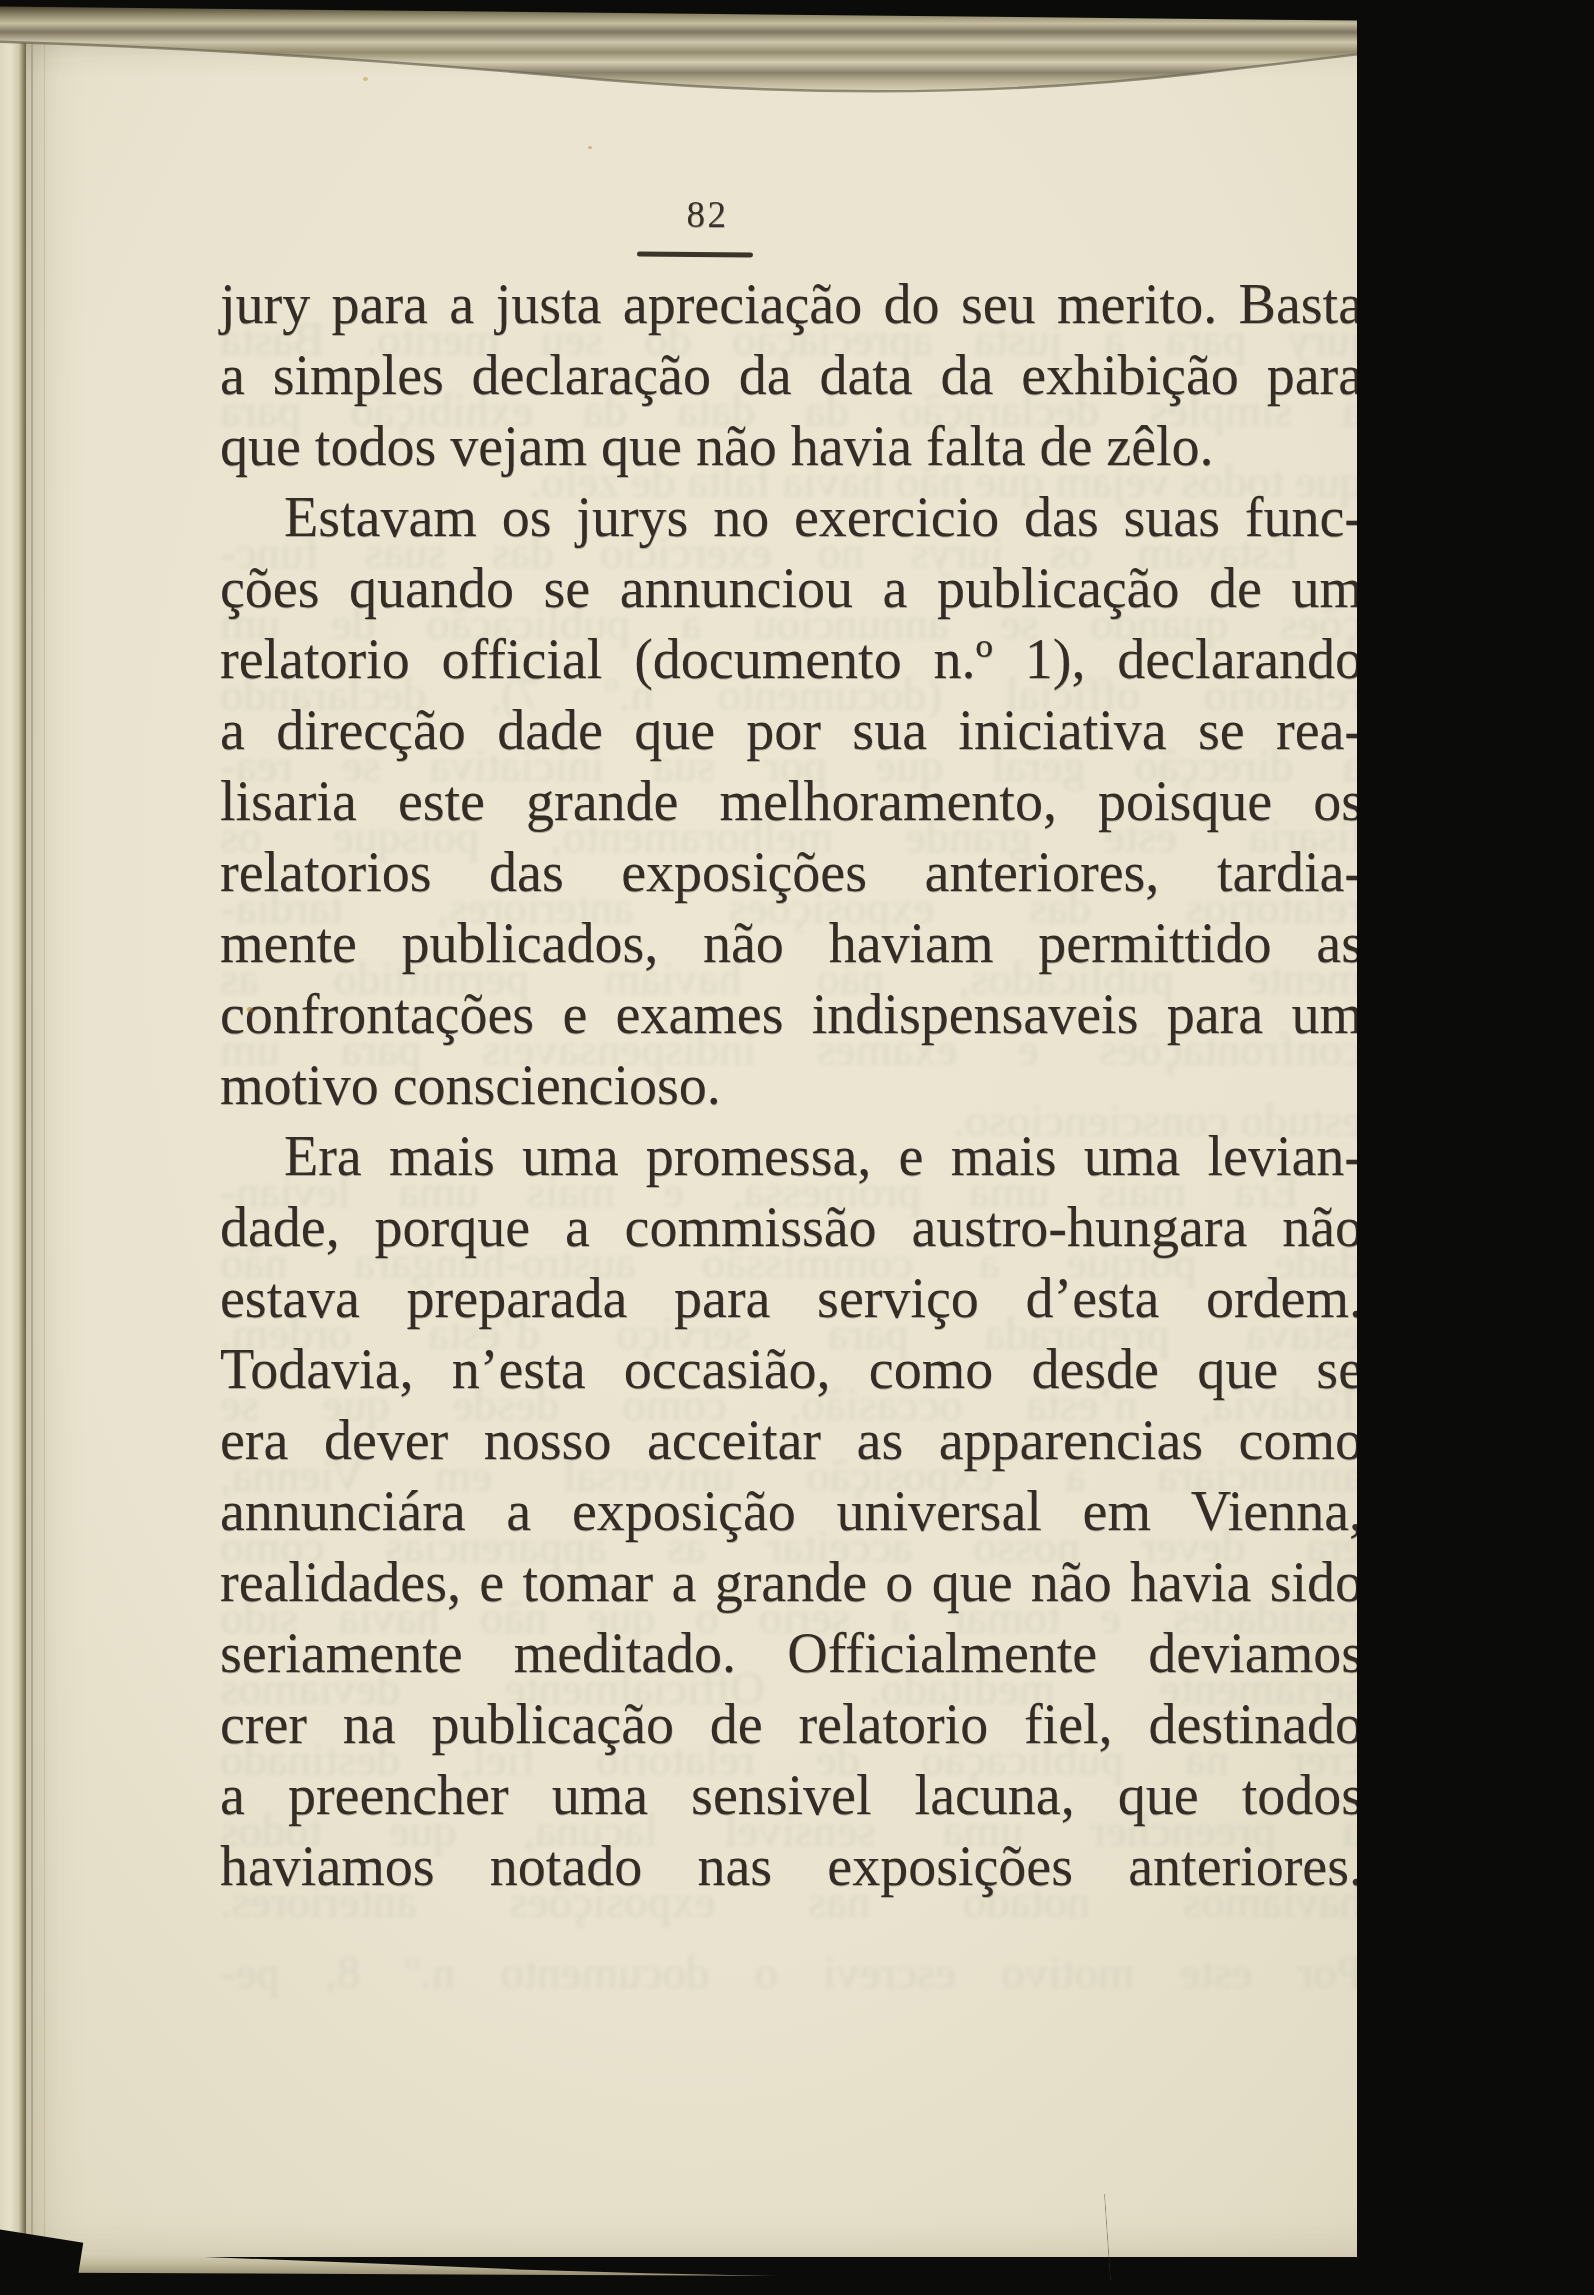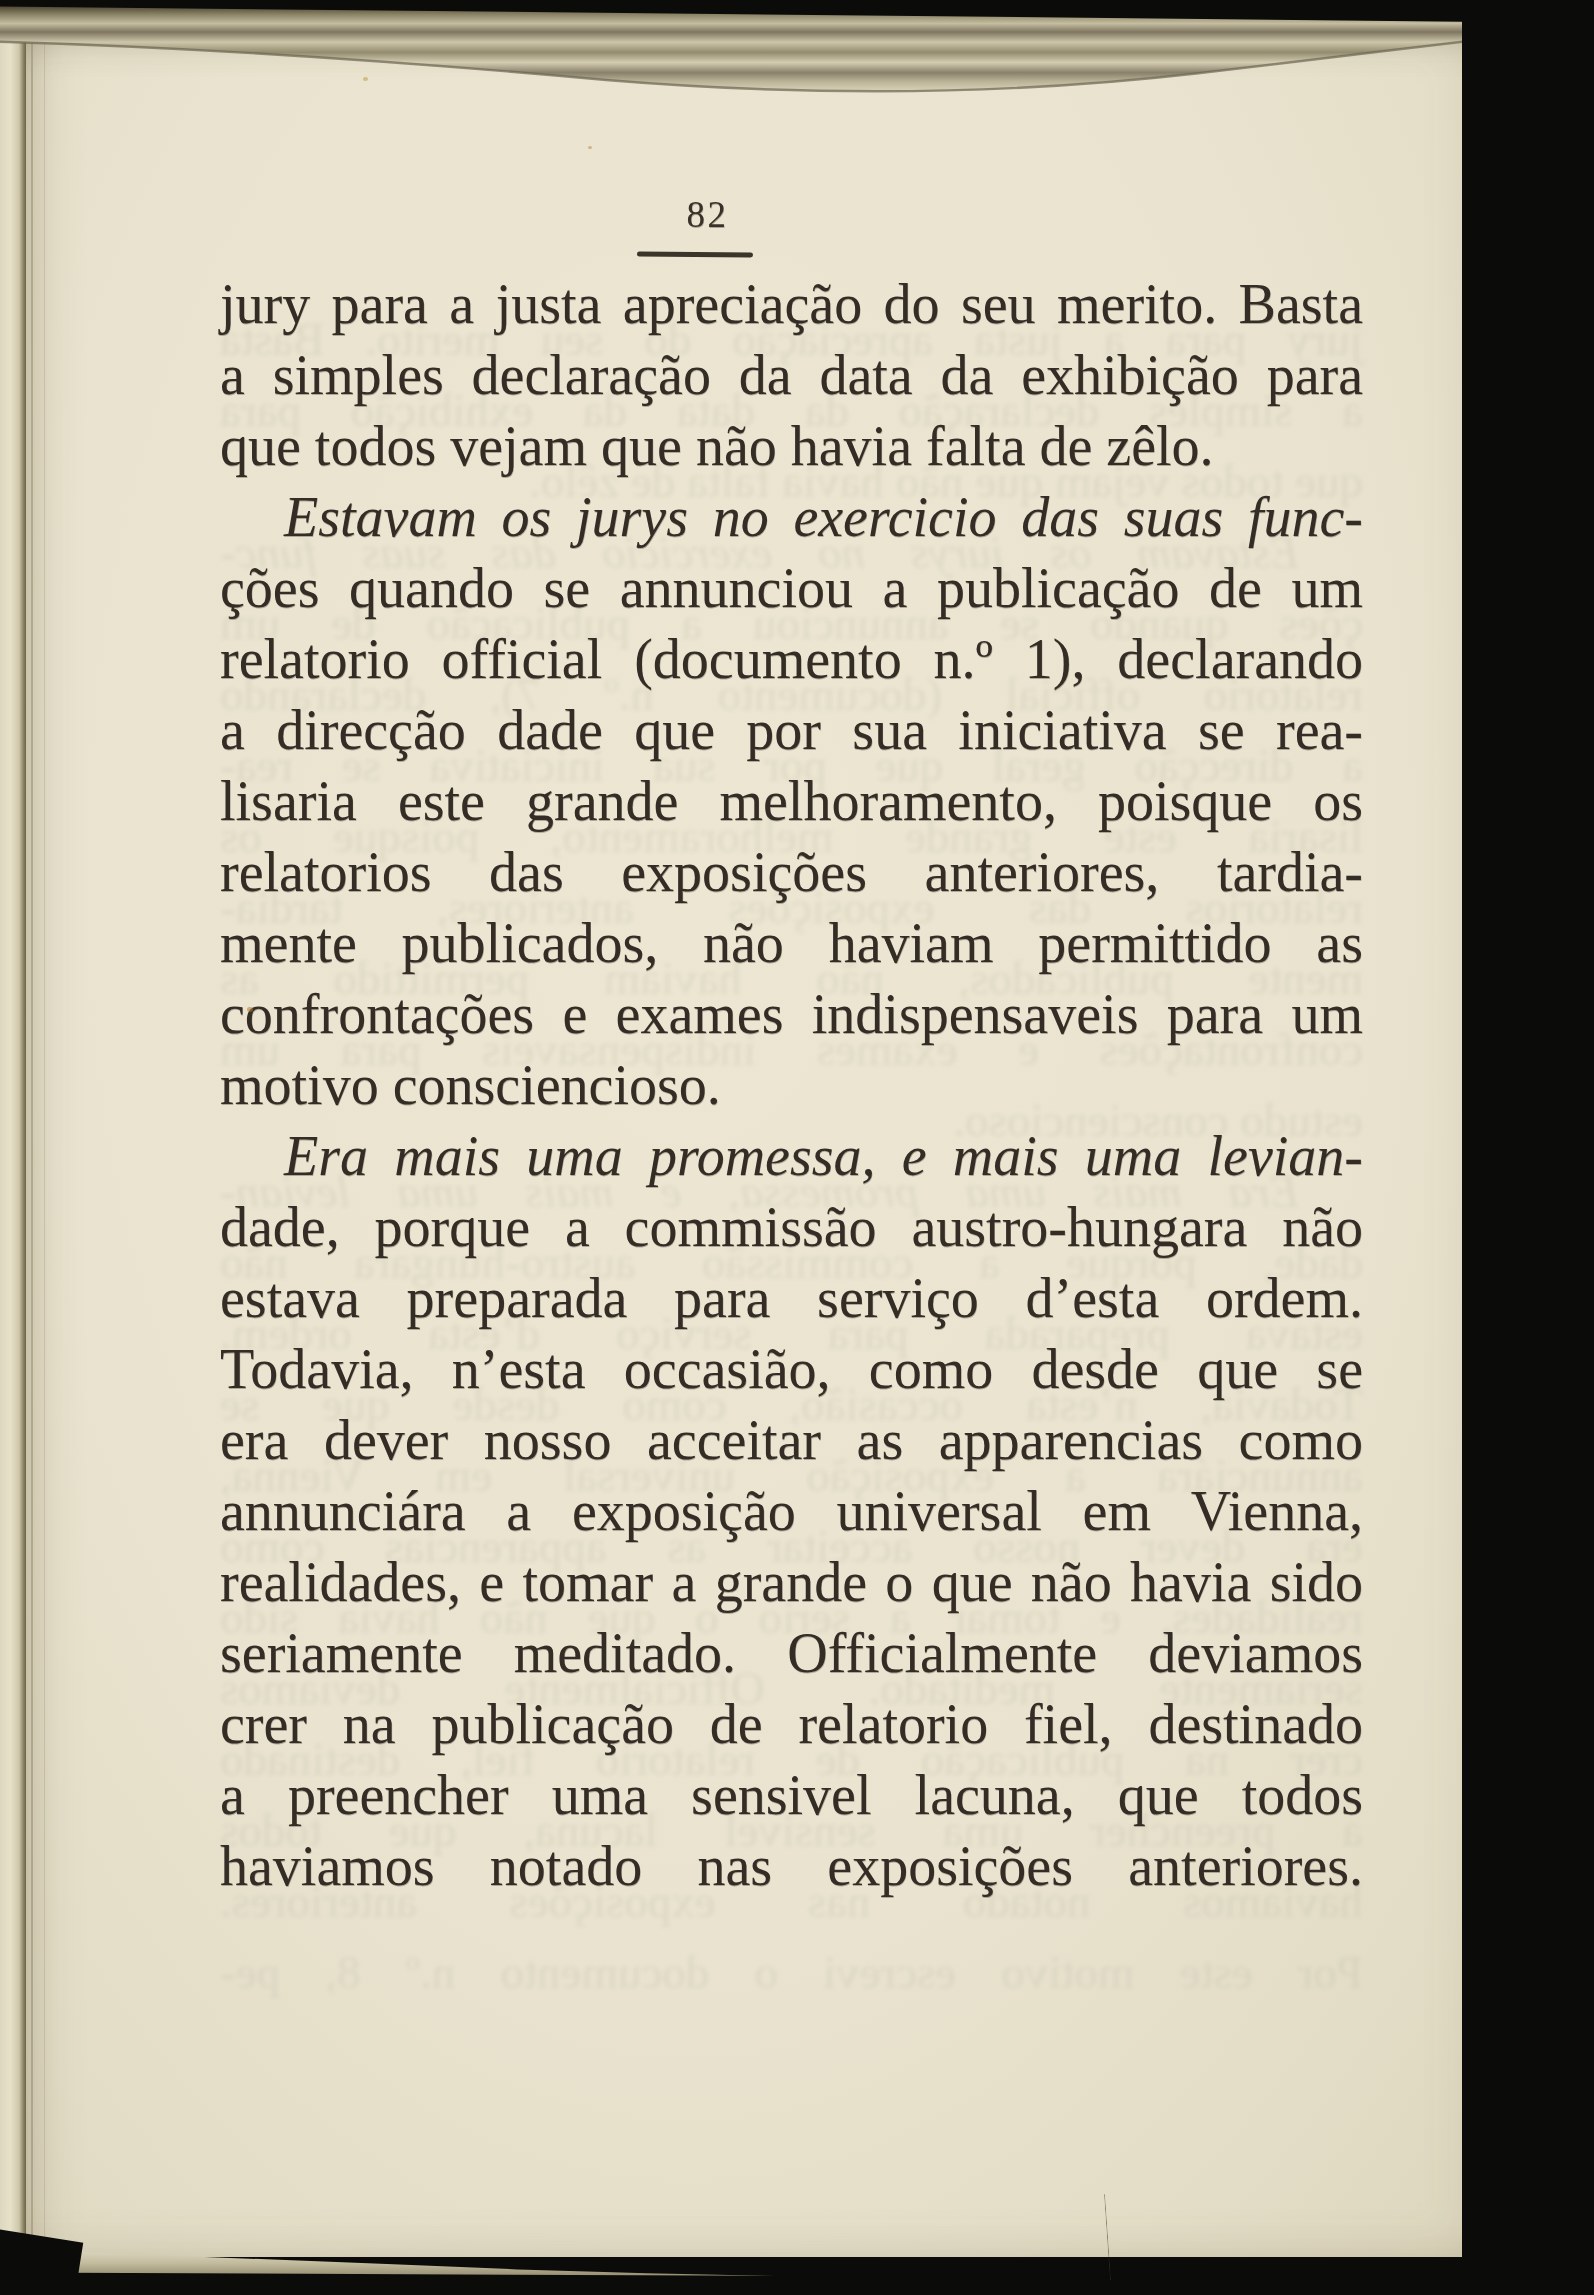--- a/index.html
+++ b/index.html
@@ -1,16 +1,16 @@
 <!DOCTYPE html>
 <html style="font-size:12.8px"><head>
 <meta charset="utf-8">
 <style>
   html,body{margin:0;padding:0;background:#0b0b09;}
-  .scene{position:relative;width:1462px;height:2295px;overflow:hidden;background:#0b0b09;
+  .scene{position:relative;width:1357px;height:2295px;overflow:hidden;background:#0b0b09;
          font-family:"Liberation Serif","DejaVu Serif",serif;}
 
   
   .page{position:absolute;left:25.5px;top:24px;width:1510px;height:2233px;
         background:radial-gradient(ellipse at 44% 38%, #ece6d2 0%, #e9e3cf 55%, #e3ddc7 80%, #dcd5bc 100%);
         border-radius:19px 24px 0 0;
         box-shadow:inset 27px 0 48px -22px rgba(125,115,82,.38),
                    inset -64px 0 72px -32px rgba(112,102,70,.42),
                    inset 0 32px 44px -27px rgba(105,96,66,.45);}
   .left-line{position:absolute;top:0;width:1.6px;height:100%;background:rgba(150,141,113,.55);}
@@ -51,21 +51,21 @@
         text-shadow:0.5px 0.6px 0 rgba(56,50,42,.35);}
   .page-num-rule{position:absolute;left:637px;top:252px;width:116px;height:4.8px;background:#3a342b;
         border-radius:2.4px;transform:rotate(.4deg);}
 
   
   .text-geom{position:absolute;left:220px;top:269px;width:1143px;}
   .text{color:#332d26;font-size:56px;line-height:71px;
         text-shadow:0.4px 0.6px 0 rgba(51,45,38,.32);}
   .line{width:100%;}
   .line.just{text-align:justify;text-align-last:justify;text-justify:inter-word;}
-  .line.indent{padding-left:64px;box-sizing:border-box;font-style:italic;}
+  .line.indent{padding-left:64px;box-sizing:border-box;}
   .ghost{color:#5d6b52;font-size:47px;line-height:71px;opacity:.085;
         transform:scaleX(-1);filter:blur(2px);top:304px;}
 
   
   .mark{position:absolute;width:94px;height:17.5px;}
   .mark svg{display:block;}
   .speck{position:absolute;border-radius:50%;}
 </style>
 </head>
 <body>

